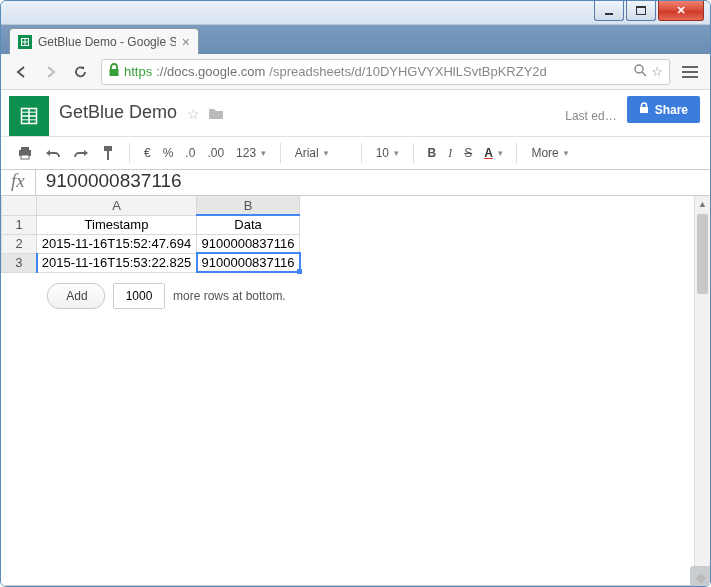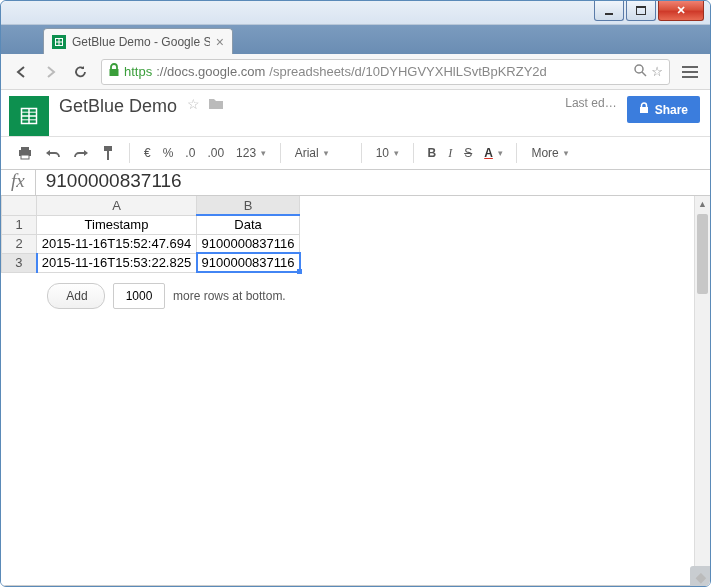--- a/index.html
+++ b/index.html
@@ -64,21 +64,20 @@
     border: 1px solid #8a9aaa;
     border-bottom: none;
     border-radius: 4px 4px 0 0;
     display: flex;
     align-items: center;
     padding: 0 8px;
     gap: 6px;
     max-width: 190px;
     color: #555;
     font-size: 12px;
-    margin-left: 34px;
   }
   .favicon {
     width: 14px;
     height: 14px;
     background: #0d904f;
     display: flex;
     align-items: center;
     justify-content: center;
   }
   .favicon svg { display:block; }
@@ -122,21 +121,21 @@
     padding: 6px 10px 0 8px;
     gap: 10px;
   }
   .app-logo {
     width: 40px;
     height: 40px;
     background: #0d904f;
     display:flex; align-items:center; justify-content:center;
   }
   .doc-header .right { flex:1; display:flex; flex-direction:column; }
-  .doc-title-row { display:flex; align-items:flex-start; gap:10px; }
+  .doc-title-row { display:flex; align-items:flex-end; gap:10px; }
   .doc-title { font-size: 18px; color: #444; }
   .star-folder { color: #bbb; font-size: 14px; display:flex; gap:8px; }
   .doc-title-row .spacer { flex:1; }
   .last-edit { color:#888; font-size:12px; white-space:nowrap; overflow:hidden; max-width:60px; }
   .comments-btn {
     height:27px; padding:0 10px; border:1px solid #ccc; background:linear-gradient(#fefefe,#f1f1f1);
     border-radius:2px; font-size:12px; font-weight:bold; color:#555;
     display:flex; align-items:center;
   }
   .share-btn {

